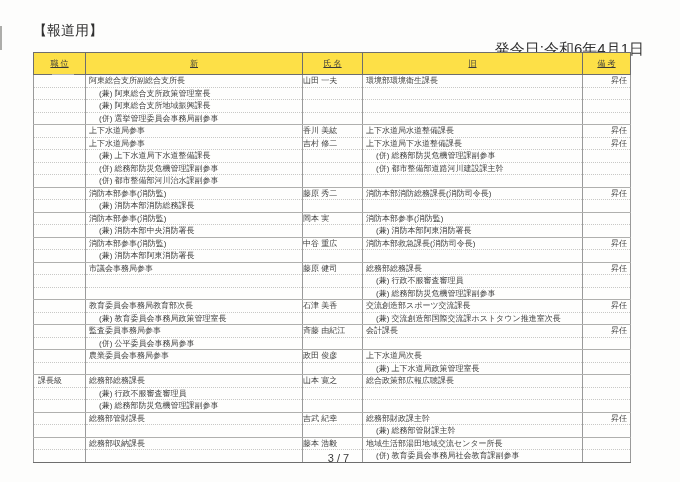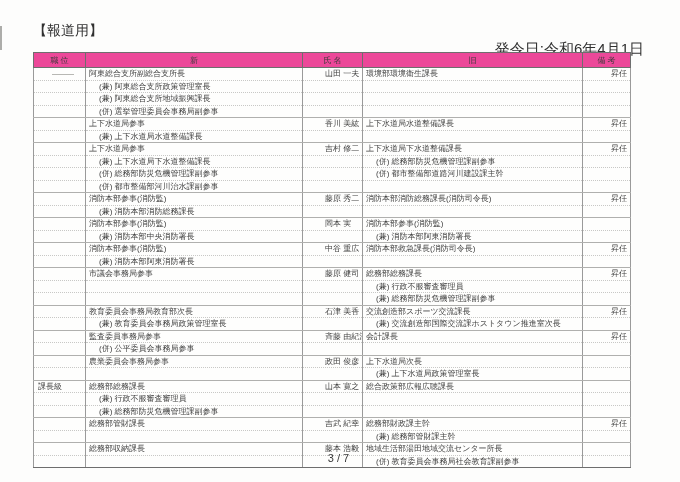--- a/index.html
+++ b/index.html
@@ -33,44 +33,45 @@
   col.c-rank { width:52px; }
   col.c-new  { width:217px; }
   col.c-name { width:60px; }
   col.c-old  { width:220px; }
   col.c-note { width:48px; }
 
   thead th {
     font-weight:normal;
     font-size:8px;
     color:#3a3a3a;
-    height:15px;
+    height:22px;
     text-align:center;
     border:1px solid #6e6e6e;
-    background:#ec4899;
+    background:#fde047;
     padding:0;
+    text-decoration:underline;
   }
   tbody td {
     font-size:8px;
     height:11.5px;
     line-height:11.5px;
     padding:0 3px;
     vertical-align:middle;
     border-left:1px solid #9a9a9a;
     border-right:1px solid #9a9a9a;
     border-bottom:1px dotted #c8c8c6;
     overflow:hidden;
     white-space:nowrap;
     color:#3f3f3f;
   }
   tbody tr.group-end td { border-bottom:1px solid #b0b0ae; }
   tbody tr:last-child td { border-bottom:1px solid #6e6e6e; }
   td.rank { padding-left:4px; }
   td.pos.indent { padding-left:13px; }
-  td.name { padding-left:22px; }
+  td.name { padding-left:0; }
   td.note { padding-left:8px;text-align:right; }
 
   .page-footer {
     position:absolute; left:0; right:0; top:452px;
     text-align:center;
     font-size:11px;
     letter-spacing:3px;
     color:#3a3a3a;
   }
 
@@ -140,27 +141,20 @@
           <td class="pos"></td>
           <td class="note"></td>
         </tr>
         <tr>
           <td class="rank"></td>
           <td class="pos">上下水道局参事</td>
           <td class="name">香川 美紘</td>
           <td class="pos">上下水道局水道整備課長</td>
           <td class="note">昇任</td>
         </tr>
-        <tr class="group-end">
-          <td class="rank"></td>
-          <td class="pos indent">(兼) 上下水道局水道整備課長</td>
-          <td class="name"></td>
-          <td class="pos"></td>
-          <td class="note"></td>
-        </tr>
         <tr>
           <td class="rank"></td>
           <td class="pos">上下水道局参事</td>
           <td class="name">吉村 修二</td>
           <td class="pos">上下水道局下水道整備課長</td>
           <td class="note">昇任</td>
         </tr>
         <tr>
           <td class="rank"></td>
           <td class="pos indent">(兼) 上下水道局下水道整備課長</td>

